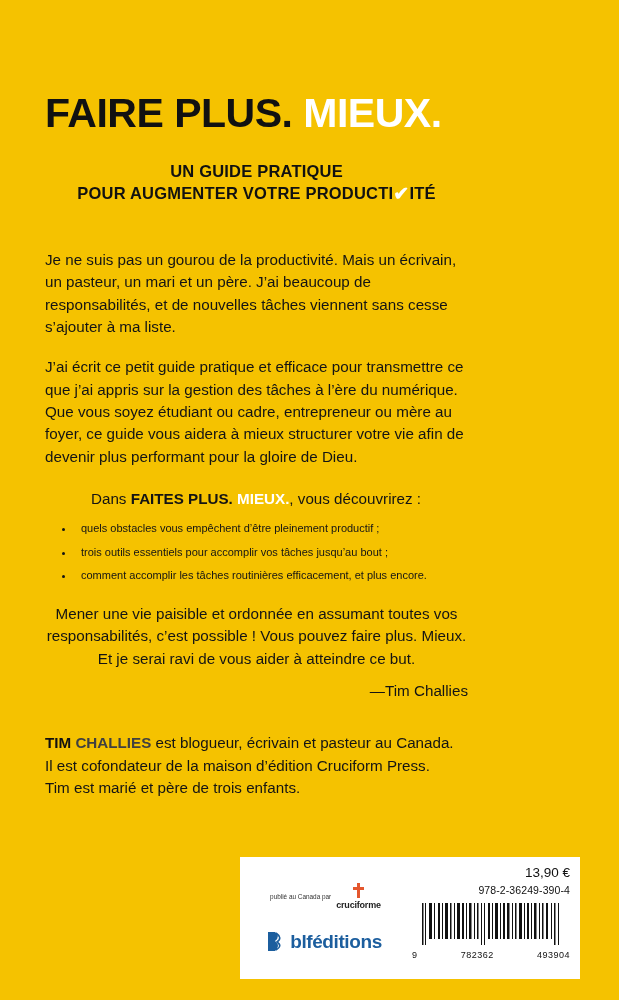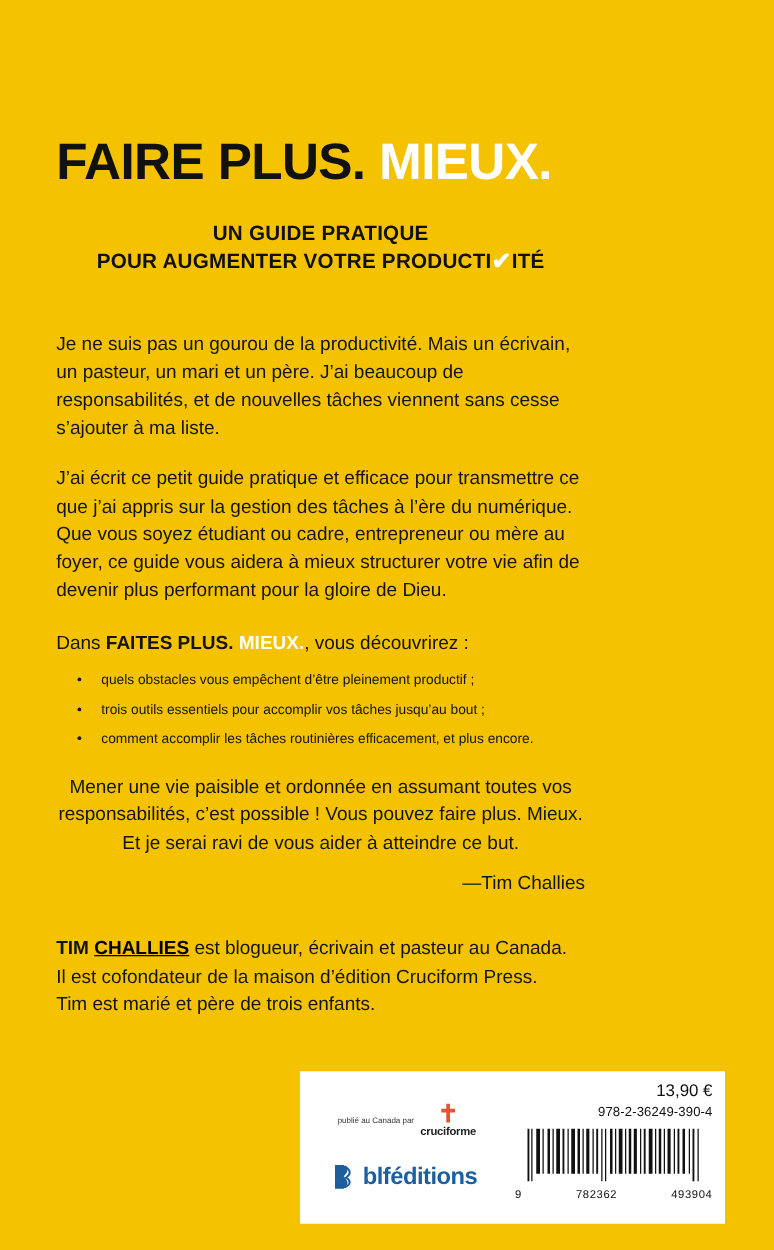--- a/index.html
+++ b/index.html
@@ -13,21 +13,21 @@
     font-family: "Liberation Sans", sans-serif;
     color: #111111;
     overflow: hidden;
     position: relative;
   }
   .page {
     position: relative;
     width: 513px;
     height: 1000px;
     box-sizing: border-box;
-    padding: 16px 45px;
+    padding: 0 45px;
   }
 
   
   .title-block {
     padding-top: 92px;
   }
   .main-title {
     font-size: 41px;
     font-weight: bold;
     letter-spacing: -0.5px;
@@ -65,20 +65,21 @@
   }
   .body-copy p {
     margin: 0 0 18px 0;
   }
   .body-copy p.last { margin-bottom: 0; }
 
   .lead-in {
     margin-top: 20px;
     margin-bottom: 10px;
     font-size: 15.2px;
+    margin-left: 46px;
   }
   .lead-in b { font-weight: bold; }
   .lead-in .white { color: #ffffff; font-weight: bold; }
 
   ul.bullets {
     margin: 2px 0 20px 0;
     padding-left: 30px;
     font-size: 11px;
     line-height: 1.47;
   }
@@ -98,21 +99,21 @@
     margin-top: 10px;
     font-size: 15.2px;
   }
 
   .author-bio {
     margin-top: 30px;
     font-size: 15.2px;
     line-height: 1.47;
   }
   .author-bio .name-dark { font-weight: bold; color: #111111; }
-  .author-bio .name-white { font-weight: bold; color: #000000; text-decoration: underline; }
+  .author-bio .name-white { font-weight: bold; color: #404040; }
 
   
   .bottom-box {
     position: absolute;
     left: 240px;
     bottom: 21px;
     width: 340px;
     height: 122px;
     background: #ffffff;
     box-sizing: border-box;

